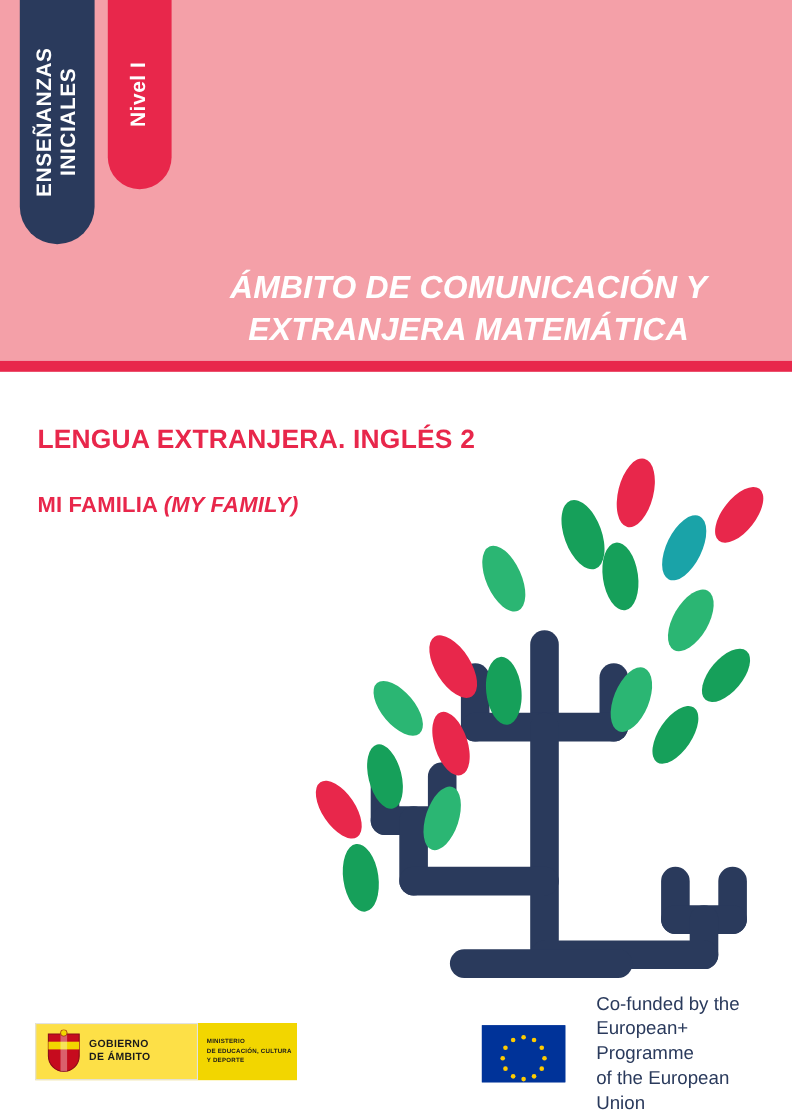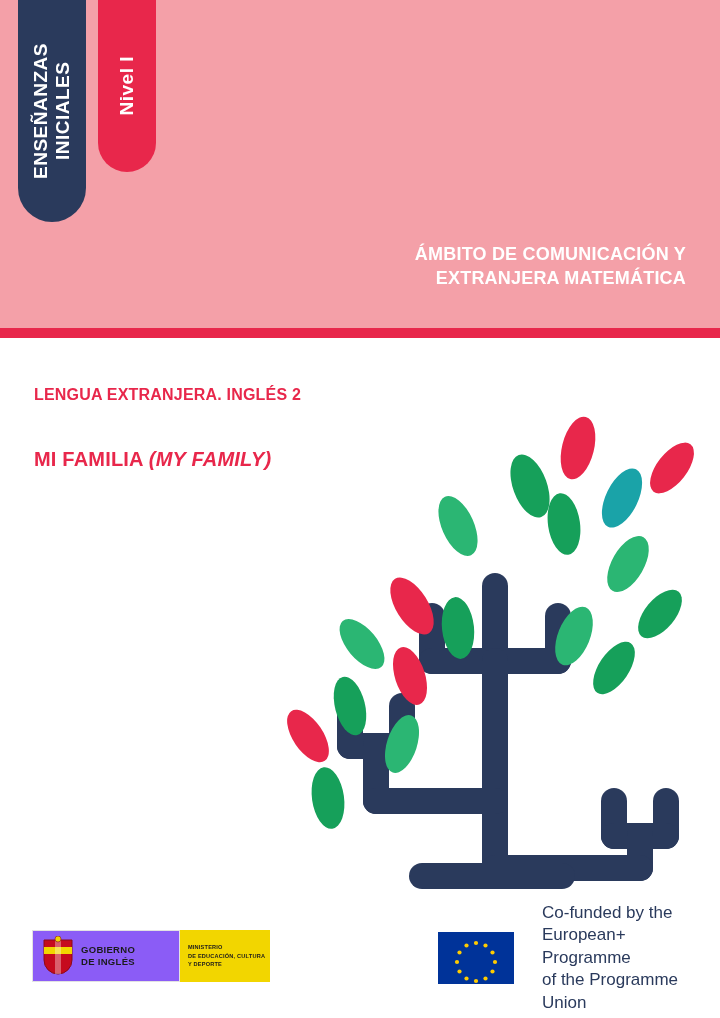--- a/index.html
+++ b/index.html
@@ -70,39 +70,40 @@
   .tab-nivel .tab-label {
     font-size: 19px;
   }
 
   
   .header-title {
     position: absolute;
     right: 34px;
     top: 243px;
     width: 520px;
-    text-align: right;
+    text-align: center;
     color: #ffffff;
-    font-size: 18px;
+    font-size: 29px;
     font-weight: bold;
     line-height: 1.32;
     letter-spacing: 0.2px;
+    font-style: italic;
   }
 
   
   .subject-line {
     position: absolute;
     left: 34px;
     color: #e8274b;
     font-weight: bold;
     letter-spacing: 0.2px;
   }
   .subject-main {
     top: 386px;
-    font-size: 16px;
+    font-size: 24px;
   }
   .subject-sub {
     top: 448px;
     font-size: 20px;
   }
   .subject-sub .italic {
     font-style: italic;
   }
 
   
@@ -126,21 +127,21 @@
     position: absolute;
     left: 32px;
     top: 10px;
     width: 238px;
     height: 52px;
     display: flex;
   }
   .gob-left {
     width: 148px;
     height: 52px;
-    background: #8b5cf6;
+    background: #fde047;
     display: flex;
     align-items: center;
     border: 1px solid #e2e2e2;
     box-sizing: border-box;
   }
   .gob-shield {
     width: 34px;
     height: 40px;
     margin-left: 8px;
     flex: 0 0 auto;
@@ -269,21 +270,21 @@
   <div class="gob-logo">
     <div class="gob-left">
       <svg class="gob-shield" viewBox="0 0 34 40" xmlns="http://www.w3.org/2000/svg">
         <path d="M3 4 h28 v20 a14 14 0 0 1 -14 14 a14 14 0 0 1 -14 -14 z" fill="#c60b1e" stroke="#8b0a18" stroke-width="1"></path>
         <rect x="3" y="11" width="28" height="7" fill="#f2d600"></rect>
         <rect x="14" y="4" width="6" height="34" fill="#ffffff" opacity="0.35"></rect>
         <circle cx="17" cy="3" r="3" fill="#f2d600" stroke="#8b0a18" stroke-width="0.6"></circle>
       </svg>
       <div class="gob-text">
         <div>GOBIERNO</div>
-        <div>DE INGLÉS</div>
+        <div>DE ÁMBITO</div>
       </div>
     </div>
     <div class="gob-right">
       <div class="min-text">
         <div>MINISTERIO</div>
         <div>DE EDUCACIÓN, CULTURA</div>
         <div>Y DEPORTE</div>
       </div>
     </div>
   </div>
@@ -304,17 +305,17 @@
           <circle cx="21.5" cy="39.5" r="2.1"></circle>
           <circle cx="19" cy="30" r="2.1"></circle>
           <circle cx="21.5" cy="20.5" r="2.1"></circle>
           <circle cx="28.5" cy="13.5" r="2.1"></circle>
         </g>
       </svg>
     </div>
     <div class="eu-text">
       <div>Co-funded by the</div>
       <div>European+ Programme</div>
-      <div>of the Programme Union</div>
+      <div>of the European Union</div>
     </div>
   </div>
 
 </div>
 
 </body></html>

